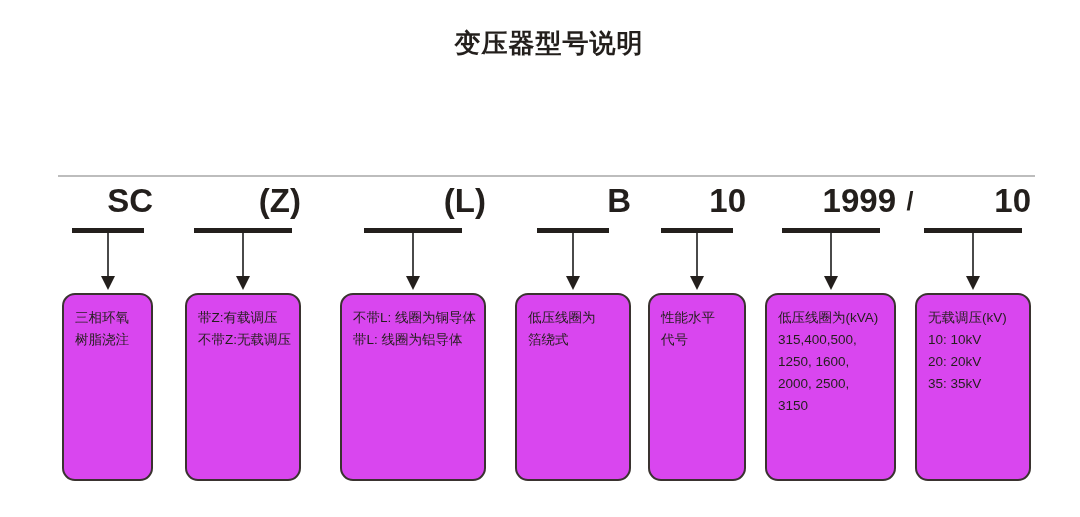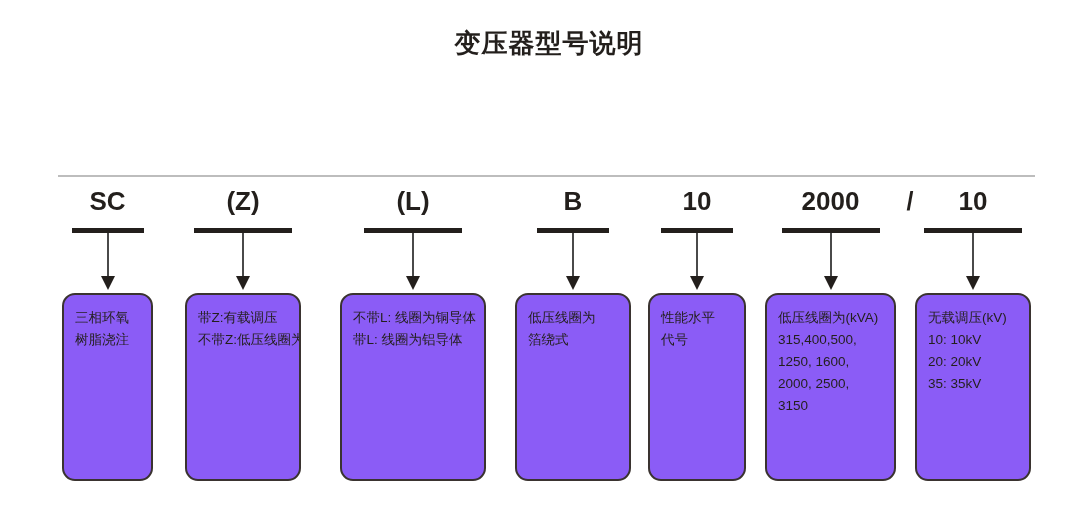--- a/index.html
+++ b/index.html
@@ -48,23 +48,23 @@
     width: 1080px;
     height: 517px;
   }
 
   .col {
     position: absolute;
     top: 186px;
   }
 
   .code {
-    font-size: 26px;
+    font-size: 33px;
     font-weight: bold;
-    text-align: center;
+    text-align: right;
     line-height: 30px;
     color: #231f1c;
     white-space: nowrap;
   }
 
   .underbar {
     margin: 12px auto 0 auto;
     height: 5px;
     background: #231f1c;
   }
@@ -89,21 +89,21 @@
     margin-left: -7px;
     width: 0;
     height: 0;
     border-left: 7px solid transparent;
     border-right: 7px solid transparent;
     border-top: 14px solid #231f1c;
   }
 
   .box {
     box-sizing: border-box;
-    background: #8b5cf6;
+    background: #d946ef;
     border: 2px solid #3a3330;
     border-radius: 13px;
     padding: 12px 10px 10px 11px;
     height: 188px;
     font-size: 13.5px;
     line-height: 22px;
     color: #231f1c;
     overflow: hidden;
   }
   .box .line {
@@ -167,21 +167,21 @@
 
   <div class="col" id="col-2">
     <div class="code">(Z)</div>
     <div class="underbar"></div>
     <div class="arrow">
       <div class="shaft"></div>
       <div class="head"></div>
     </div>
     <div class="box">
       <div class="line">带Z:有载调压</div>
-      <div class="line">不带Z:低压线圈为</div>
+      <div class="line">不带Z:无载调压</div>
     </div>
   </div>
 
   <div class="col" id="col-3">
     <div class="code">(L)</div>
     <div class="underbar"></div>
     <div class="arrow">
       <div class="shaft"></div>
       <div class="head"></div>
     </div>
@@ -211,21 +211,21 @@
       <div class="shaft"></div>
       <div class="head"></div>
     </div>
     <div class="box">
       <div class="line">性能水平</div>
       <div class="line">代号</div>
     </div>
   </div>
 
   <div class="col" id="col-6">
-    <div class="code">2000</div>
+    <div class="code">1999</div>
     <div class="underbar"></div>
     <div class="arrow">
       <div class="shaft"></div>
       <div class="head"></div>
     </div>
     <div class="box">
       <div class="line">低压线圈为(kVA)</div>
       <div class="line">315,400,500,</div>
       <div class="line">1250, 1600,</div>
       <div class="line">2000, 2500,</div>

